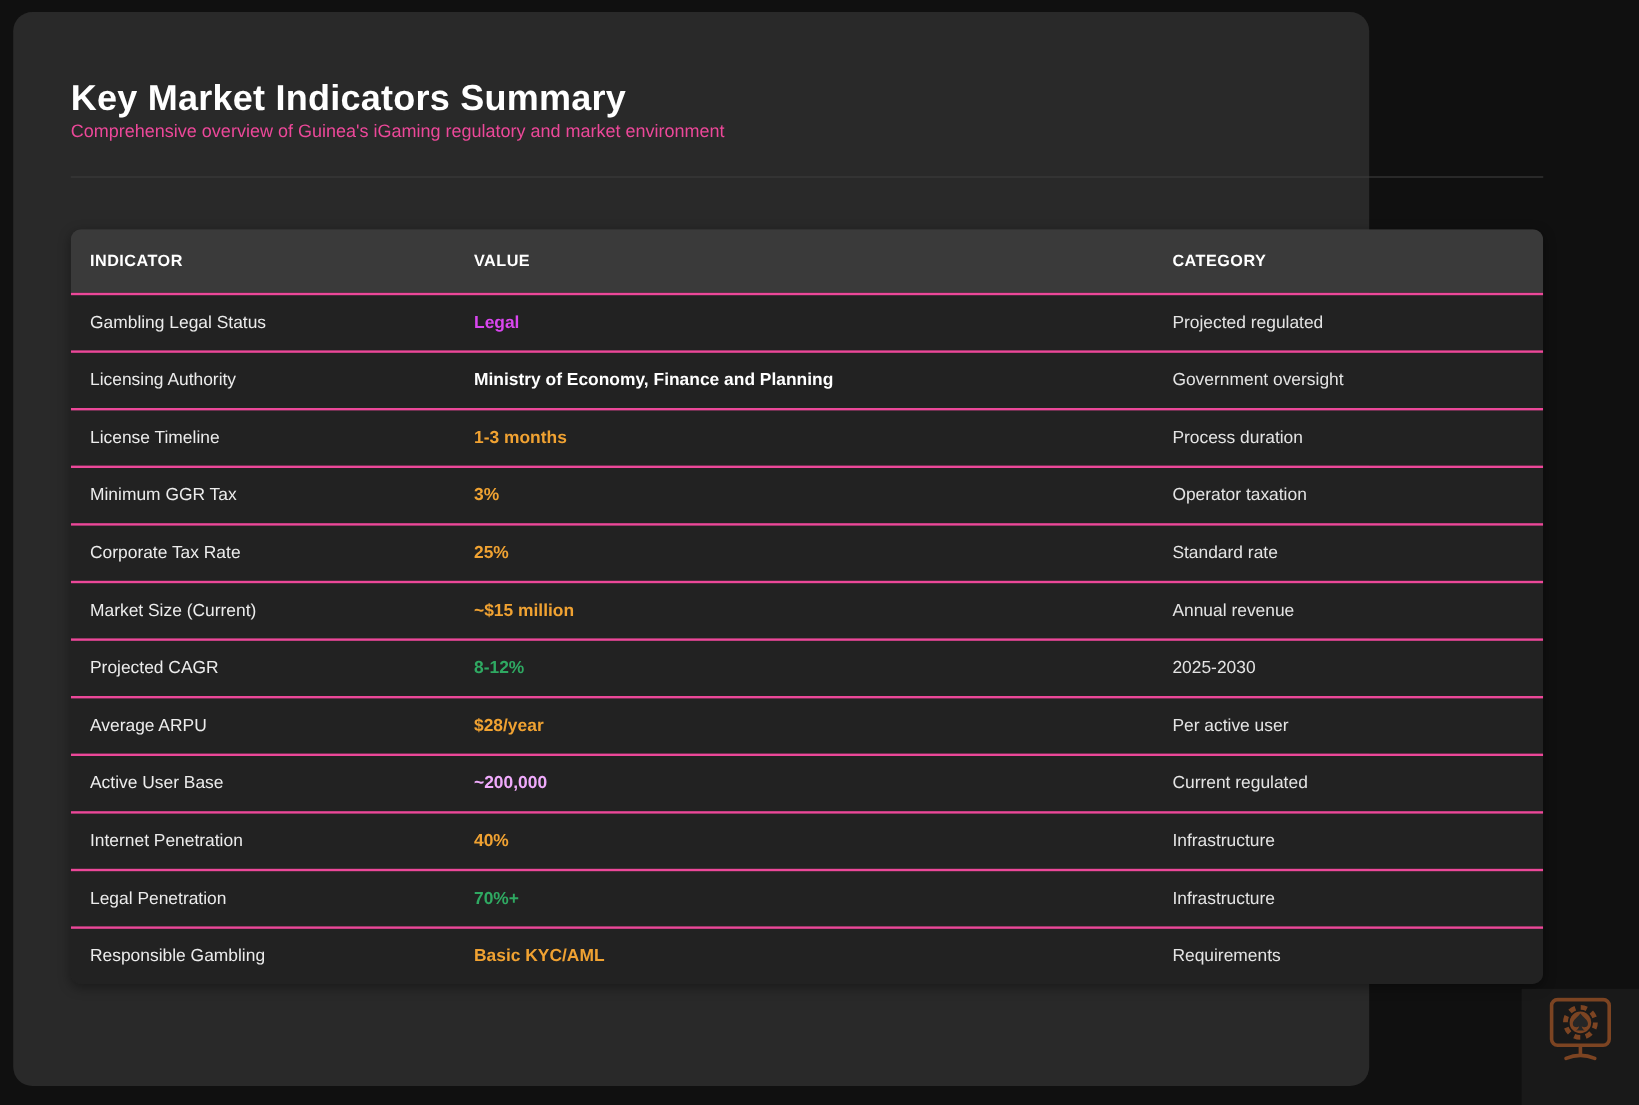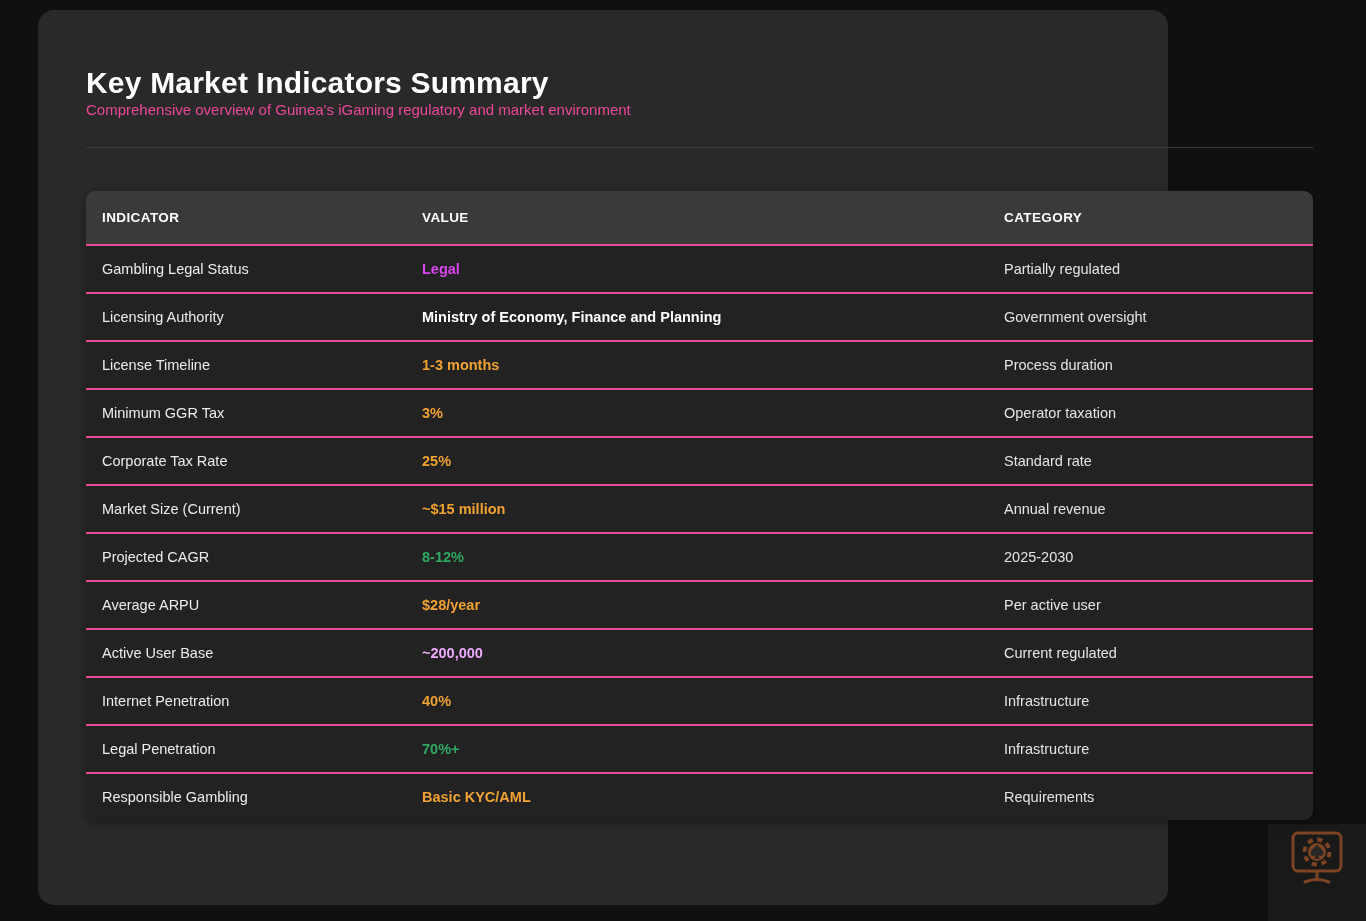--- a/index.html
+++ b/index.html
@@ -4,21 +4,21 @@
 <style>
   * { margin: 0; padding: 0; box-sizing: border-box; }
   html, body {
     width: 1366px; height: 921px;
     background: #101010;
     overflow: hidden;
     font-family: "Liberation Sans", sans-serif;
   }
   .card {
     position: absolute;
-    left: 38px; top: 10px;
+    left: 11px; top: 10px;
     width: 1130px; height: 895px;
     background: #292929;
     border-radius: 16px;
     padding: 56px 48px 0 48px;
   }
   .page-title {
     color: #ffffff;
     font-size: 30px;
     font-weight: bold;
     letter-spacing: 0.2px;
@@ -103,21 +103,21 @@
   <div class="table">
     <div class="tr thead">
       <div class="td col-ind">INDICATOR</div>
       <div class="td col-val">VALUE</div>
       <div class="td col-cat">CATEGORY</div>
     </div>
 
     <div class="tr tbody-row">
       <div class="td col-ind">Gambling Legal Status</div>
       <div class="td col-val" style="color: #d946ef;">Legal</div>
-      <div class="td col-cat">Partially regulated</div>
+      <div class="td col-cat">Projected regulated</div>
     </div>
     <div class="tr tbody-row">
       <div class="td col-ind">Licensing Authority</div>
       <div class="td col-val" style="color: rgb(255, 255, 255);">Ministry of Economy, Finance and Planning</div>
       <div class="td col-cat">Government oversight</div>
     </div>
     <div class="tr tbody-row">
       <div class="td col-ind">License Timeline</div>
       <div class="td col-val" style="color: rgb(240, 162, 50);">1-3 months</div>
       <div class="td col-cat">Process duration</div>

